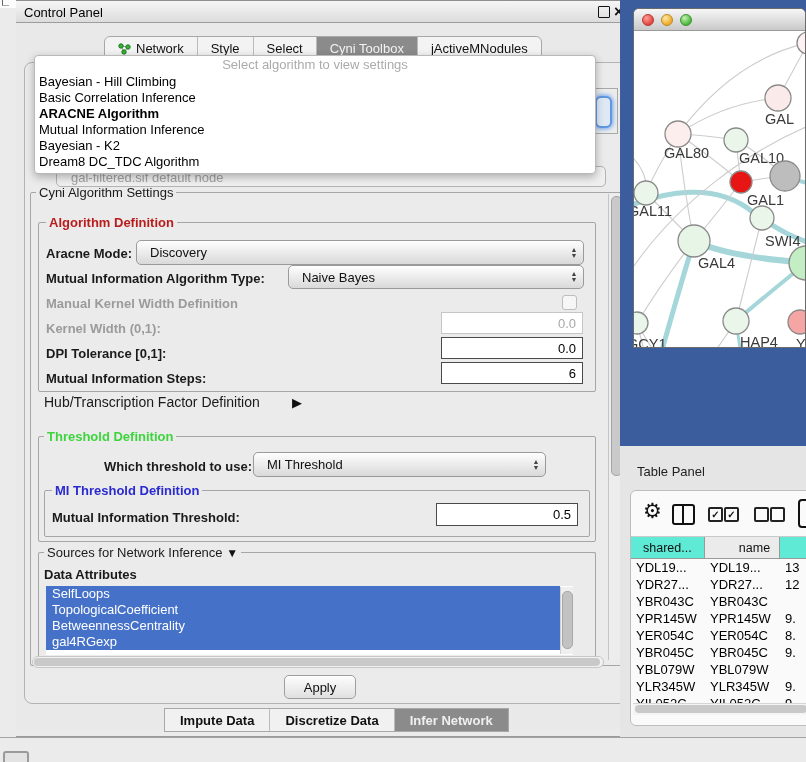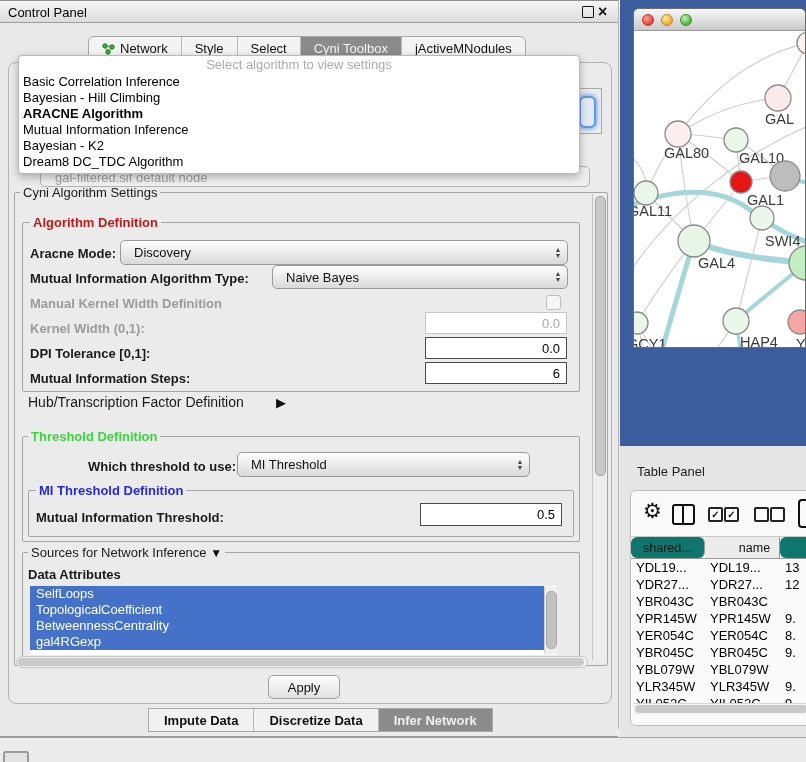--- a/index.html
+++ b/index.html
@@ -1,21 +1,21 @@
 <!DOCTYPE html>
 <html><head>
 <meta charset="utf-8">
 <style>
   html,body{margin:0;padding:0;}
   body{font-family:"Liberation Sans", sans-serif; -webkit-font-smoothing:antialiased;}
   .page{position:relative;width:806px;height:762px;background:#ebebeb;overflow:hidden;}
   .abs{position:absolute;}
 
   
-  .cp{left:0;top:8;width:618px;height:729px;background:#e9e9e9;border-right:1px solid #b5b5b5;}
+  .cp{left:16px;top:8;width:618px;height:729px;background:#e9e9e9;border-right:1px solid #b5b5b5;}
   .cp-topstrip{left:0;top:0;width:620px;height:8px;background:#fcfcfc;}
   .cp-topmark{left:2px;top:0;width:6px;height:5px;border-left:1px solid #666;border-bottom:1px solid #aaa;}
   .cp-titlebar{left:0;top:0;width:100%;height:23px;background:linear-gradient(#f6f6f6,#dcdcdc);border-top:1px solid #8e8e8e;border-bottom:1px solid #9c9c9c;box-sizing:border-box;}
   .cp-title{left:8px;top:4px;font-size:13px;color:#000;}
   .float-btn{left:582px;top:5px;width:10px;height:10px;border:1.5px solid #111;border-radius:1px;cursor:default;}
   .close-btn{left:598px;top:0px;font-size:16px;font-weight:bold;color:#111;line-height:22px;}
 
   
   .tabstrip{left:88px;top:36px;height:23px;display:flex;background:#f3f3f3;border:1px solid #a8a8a8;border-radius:6px;overflow:hidden;}
   .tab{display:flex;align-items:center;gap:5px;padding:0 13px;font-size:13px;color:#111;border-right:1px solid #bbb;white-space:nowrap;}
@@ -93,21 +93,21 @@
   .tp-title{left:17px;top:18px;font-size:13px;color:#222;}
   .tp-box{left:10px;top:44px;width:190px;height:236px;background:#fafafa;border:1px solid #bdbdbd;border-radius:6px 0 0 6px;box-sizing:border-box;overflow:hidden;}
   .tp-toolbar{position:relative;height:45px;border-bottom:1px solid #c9c9c9;}
   .gear{position:absolute;left:12px;top:8px;font-size:21px;color:#111;font-family:"DejaVu Sans",sans-serif;}
   .colicon{position:absolute;left:41px;top:13px;width:19px;height:17px;border:2px solid #111;border-radius:3px;}
   .colicon:before{content:"";position:absolute;left:8px;top:0;width:2px;height:17px;background:#111;}
   .ckbox{position:absolute;width:11px;height:11px;border:2px solid #222;border-radius:2px;font-size:10px;line-height:11px;text-align:center;color:#111;font-weight:bold;}
   .docicon{position:absolute;left:167px;top:8px;width:20px;height:25px;border:2px solid #111;border-radius:4px;}
   .tp-header{display:flex;height:21px;border-bottom:1px solid #9a9a9a;}
   .th{box-sizing:border-box;border-right:1px solid #9a9a9a;font-size:12.5px;color:#111;display:flex;align-items:center;justify-content:center;background:#ebebeb;}
-  .th.hl{background:#0f766e;border-radius:6px;}
+  .th.hl{background:#5eead4;}
   .trow{display:flex;height:17px;}
   .td{box-sizing:border-box;font-size:13px;color:#000;padding-left:5px;white-space:nowrap;overflow:hidden;display:flex;align-items:center;}
   .tp-hscroll{position:absolute;left:2px;top:212px;width:184px;height:11px;background:#f4f4f4;border-top:1px solid #d5d5d5;}
   .tp-hthumb{position:absolute;left:2px;top:1px;width:172px;height:8px;background:#c9c9c9;border-radius:4px;}
 
   
   .bottomstrip{left:0;top:737px;width:806px;height:25px;background:#ebebeb;}
   .ministub{left:3px;top:13px;width:22px;height:14px;border:2px solid #9a9a9a;border-radius:3px;background:#e3e3e3;}
 </style>
 </head>
@@ -156,22 +156,22 @@
         <div class="tab">
           <span>jActiveMNodules</span>
         </div>
       </div>
     <div class="abs bgcombo-frag"></div>
     <div class="abs bluebtn"></div>
 
     <div class="abs popup">
       <div class="pplaceholder">Select algorithm to view settings</div>
       <div id="popupItems">
+          <div class="pitem">Bayesian - Hill Climbing</div>
           <div class="pitem">Basic Correlation Inference</div>
-          <div class="pitem">Bayesian - Hill Climbing</div>
           <div class="pitem bold">ARACNE Algorithm</div>
           <div class="pitem">Mutual Information Inference</div>
           <div class="pitem">Bayesian - K2</div>
           <div class="pitem">Dream8 DC_TDC Algorithm</div>
         </div>
     </div>
 
     <div class="abs gbox" style="left:14px;top:192px;width:592px;height:472px;"></div>
     <span class="abs legend leg-black" style="left:20px;top:185px;">Cyni Algorithm Settings</span>
 

